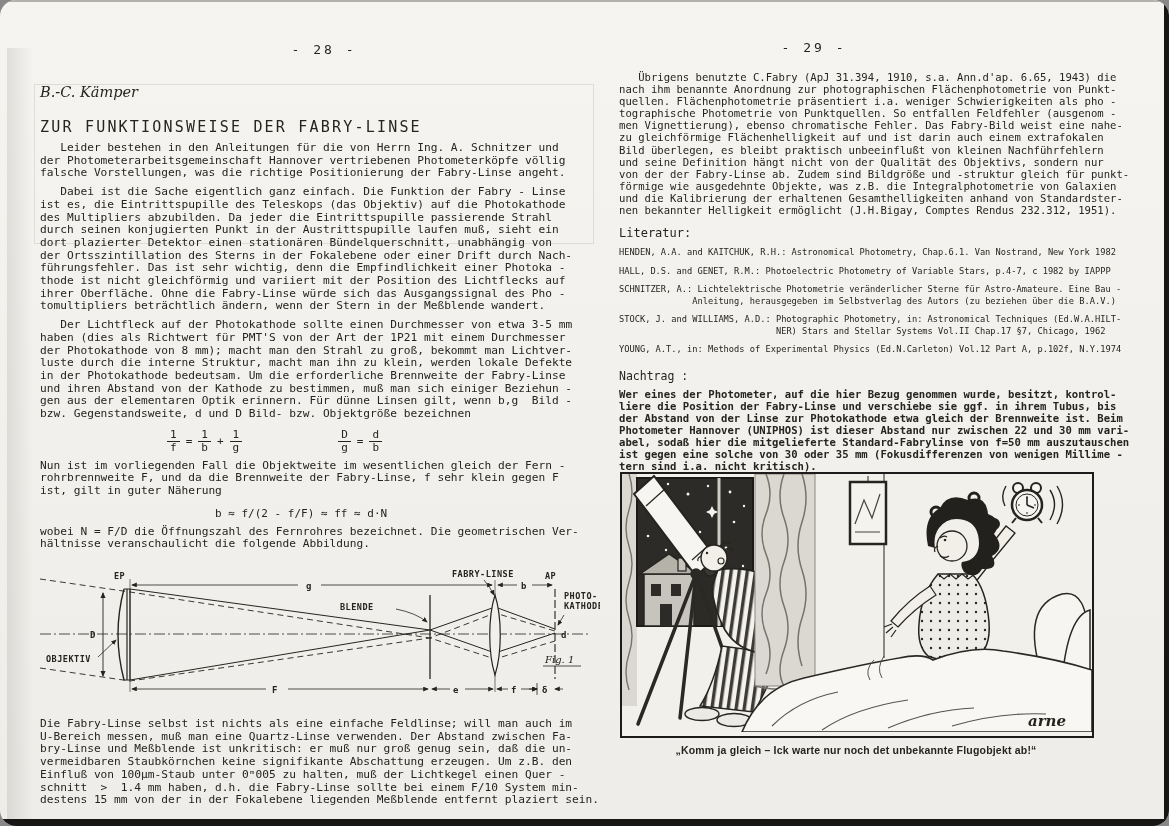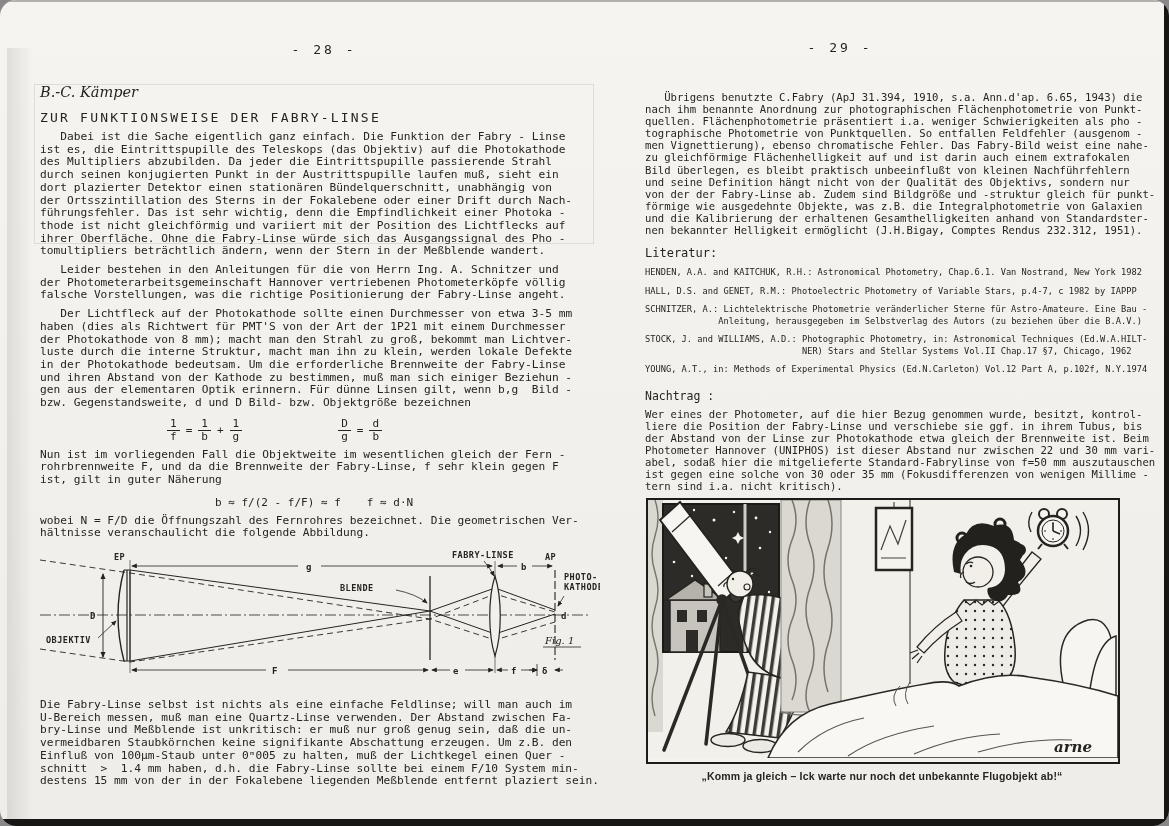--- a/index.html
+++ b/index.html
@@ -13,46 +13,46 @@
   
   .edge-top{position:absolute;left:0;top:0;width:100%;height:2px;background:#b4b1ac;}
   .edge-right{position:absolute;right:0;top:0;width:5px;height:100%;background:#171615;}
   .edge-bottom{position:absolute;left:0;bottom:0;width:100%;height:7px;background:#171615;}
   .shadow-left{position:absolute;left:7px;top:48px;width:26px;height:778px;
     background:linear-gradient(90deg,rgba(40,35,30,0.10),rgba(40,35,30,0));}
   .paste-outline{position:absolute;left:34px;top:84px;width:558px;height:158px;
     border:1px solid rgba(110,105,95,0.16);}
   
   .page-left{position:absolute;left:40px;top:30px;width:568px;}
-  .page-right{position:absolute;left:645px;top:28px;width:520px;}
+  .page-right{position:absolute;left:619px;top:28px;width:520px;}
   .pagenum{font-size:13px;letter-spacing:3px;text-align:center;margin-top:12px;}
   .pagenum-right{margin-right:130px;}
   .author{font-family:"DejaVu Serif","Liberation Serif",serif;font-style:italic;
     font-size:14.5px;margin-top:27px;}
-  .doc-title{font-size:13px;letter-spacing:2.2px;margin-top:10px;}
+  .doc-title{font-size:15px;letter-spacing:2.2px;margin-top:18px;}
   .para{white-space:pre-wrap;font-size:11.2px;line-height:12.7px;margin-top:6px;}
-  .para-r{white-space:pre-wrap;font-size:10.6px;line-height:12.1px;margin-top:36px;}
+  .para-r{white-space:pre-wrap;font-size:10.6px;line-height:12.1px;margin-top:16px;}
   .lit-head{font-size:12px;margin-top:10px;}
   .lit-list{margin-top:7px;}
   .lit-entry{white-space:pre-wrap;font-size:8.7px;line-height:11.5px;margin-bottom:7px;}
   .nach-head{font-size:11.5px;margin-top:13px;}
-  .nach-para{margin-top:5px;}
+  .nach-para{margin-top:5px;font-weight:bold;}
   
   .frm-row1{display:flex;align-items:center;margin:8px 0 2px 123px;font-size:11px;}
   .frm-gap{width:88px;}
   .fr{display:inline-block;text-align:center;line-height:1.08;margin:0 4px;vertical-align:middle;}
   .fr .num{display:block;border-bottom:1px solid #26241f;padding:0 3px;}
   .fr .den{display:block;padding:0 3px;}
   .op{margin:0 2px;}
   .frm-row2{display:flex;margin:9px 0 2px 175px;font-size:11px;}
-  .frm-row2 .right{margin-left:26px;}
+  .frm-row2 .right{}
   
-  .figure-wrap{margin-top:8px;}
+  .figure-wrap{margin-top:16px;}
   
-  .cartoon{margin-top:6px;margin-left:1px;width:470px;height:262px;
+  .cartoon{margin-top:0;margin-left:1px;width:470px;height:262px;
     border:2px solid #1d1c1a;background:#f4f2ec;overflow:hidden;}
   .caption{font-family:"Liberation Sans","DejaVu Sans",sans-serif;font-weight:bold;
     font-size:10.5px;text-align:center;margin-top:6px;width:474px;letter-spacing:0.2px;}
   svg text{font-family:"DejaVu Sans Mono","Liberation Mono",monospace;fill:#26241f;}
   .figtext{font-size:8.5px;font-weight:bold;letter-spacing:0.5px;}
   .figsmall{font-size:9px;font-weight:bold;}
   .figitalic{font-family:"DejaVu Serif","Liberation Serif",serif;font-style:italic;font-size:10px;}
   .sig{font-family:"DejaVu Serif","Liberation Serif",serif;font-style:italic;
     font-weight:bold;font-size:15px;}
 </style>
@@ -61,33 +61,33 @@
 
 <div class="scan">
   <div class="edge-top"></div>
   <div class="shadow-left"></div>
   <div class="paste-outline"></div>
 
   <div class="page-left">
     <div class="pagenum">- 28 -</div>
     <div class="author">B.-C. Kämper</div>
     <div class="doc-title">ZUR FUNKTIONSWEISE DER FABRY-LINSE</div>
+    <div class="para">   Leider bestehen in den Anleitungen für die von Herrn Ing. A. Schnitzer und
+der Photometerarbeitsgemeinschaft Hannover vertriebenen Photometerköpfe völlig
+falsche Vorstellungen, was die richtige Positionierung der Fabry-Linse angeht.</div>
     <div class="para">   Dabei ist die Sache eigentlich ganz einfach. Die Funktion der Fabry - Linse
 ist es, die Eintrittspupille des Teleskops (das Objektiv) auf die Photokathode
 des Multipliers abzubilden. Da jeder die Eintrittspupille passierende Strahl
 durch seinen konjugierten Punkt in der Austrittspupille laufen muß, sieht ein
 dort plazierter Detektor einen stationären Bündelquerschnitt, unabhängig von
 der Ortsszintillation des Sterns in der Fokalebene oder einer Drift durch Nach-
 führungsfehler. Das ist sehr wichtig, denn die Empfindlichkeit einer Photoka -
 thode ist nicht gleichförmig und variiert mit der Position des Lichtflecks auf
 ihrer Oberfläche. Ohne die Fabry-Linse würde sich das Ausgangssignal des Pho -
 tomultipliers beträchtlich ändern, wenn der Stern in der Meßblende wandert.</div>
-    <div class="para">   Leider bestehen in den Anleitungen für die von Herrn Ing. A. Schnitzer und
-der Photometerarbeitsgemeinschaft Hannover vertriebenen Photometerköpfe völlig
-falsche Vorstellungen, was die richtige Positionierung der Fabry-Linse angeht.</div>
     <div class="para">   Der Lichtfleck auf der Photokathode sollte einen Durchmesser von etwa 3-5 mm
 haben (dies als Richtwert für PMT'S von der Art der 1P21 mit einem Durchmesser
 der Photokathode von 8 mm); macht man den Strahl zu groß, bekommt man Lichtver-
 luste durch die interne Struktur, macht man ihn zu klein, werden lokale Defekte
 in der Photokathode bedeutsam. Um die erforderliche Brennweite der Fabry-Linse
 und ihren Abstand von der Kathode zu bestimmen, muß man sich einiger Beziehun -
 gen aus der elementaren Optik erinnern. Für dünne Linsen gilt, wenn b,g  Bild -
 bzw. Gegenstandsweite, d und D Bild- bzw. Objektgröße bezeichnen</div>
 
     <div class="frm-row1">

